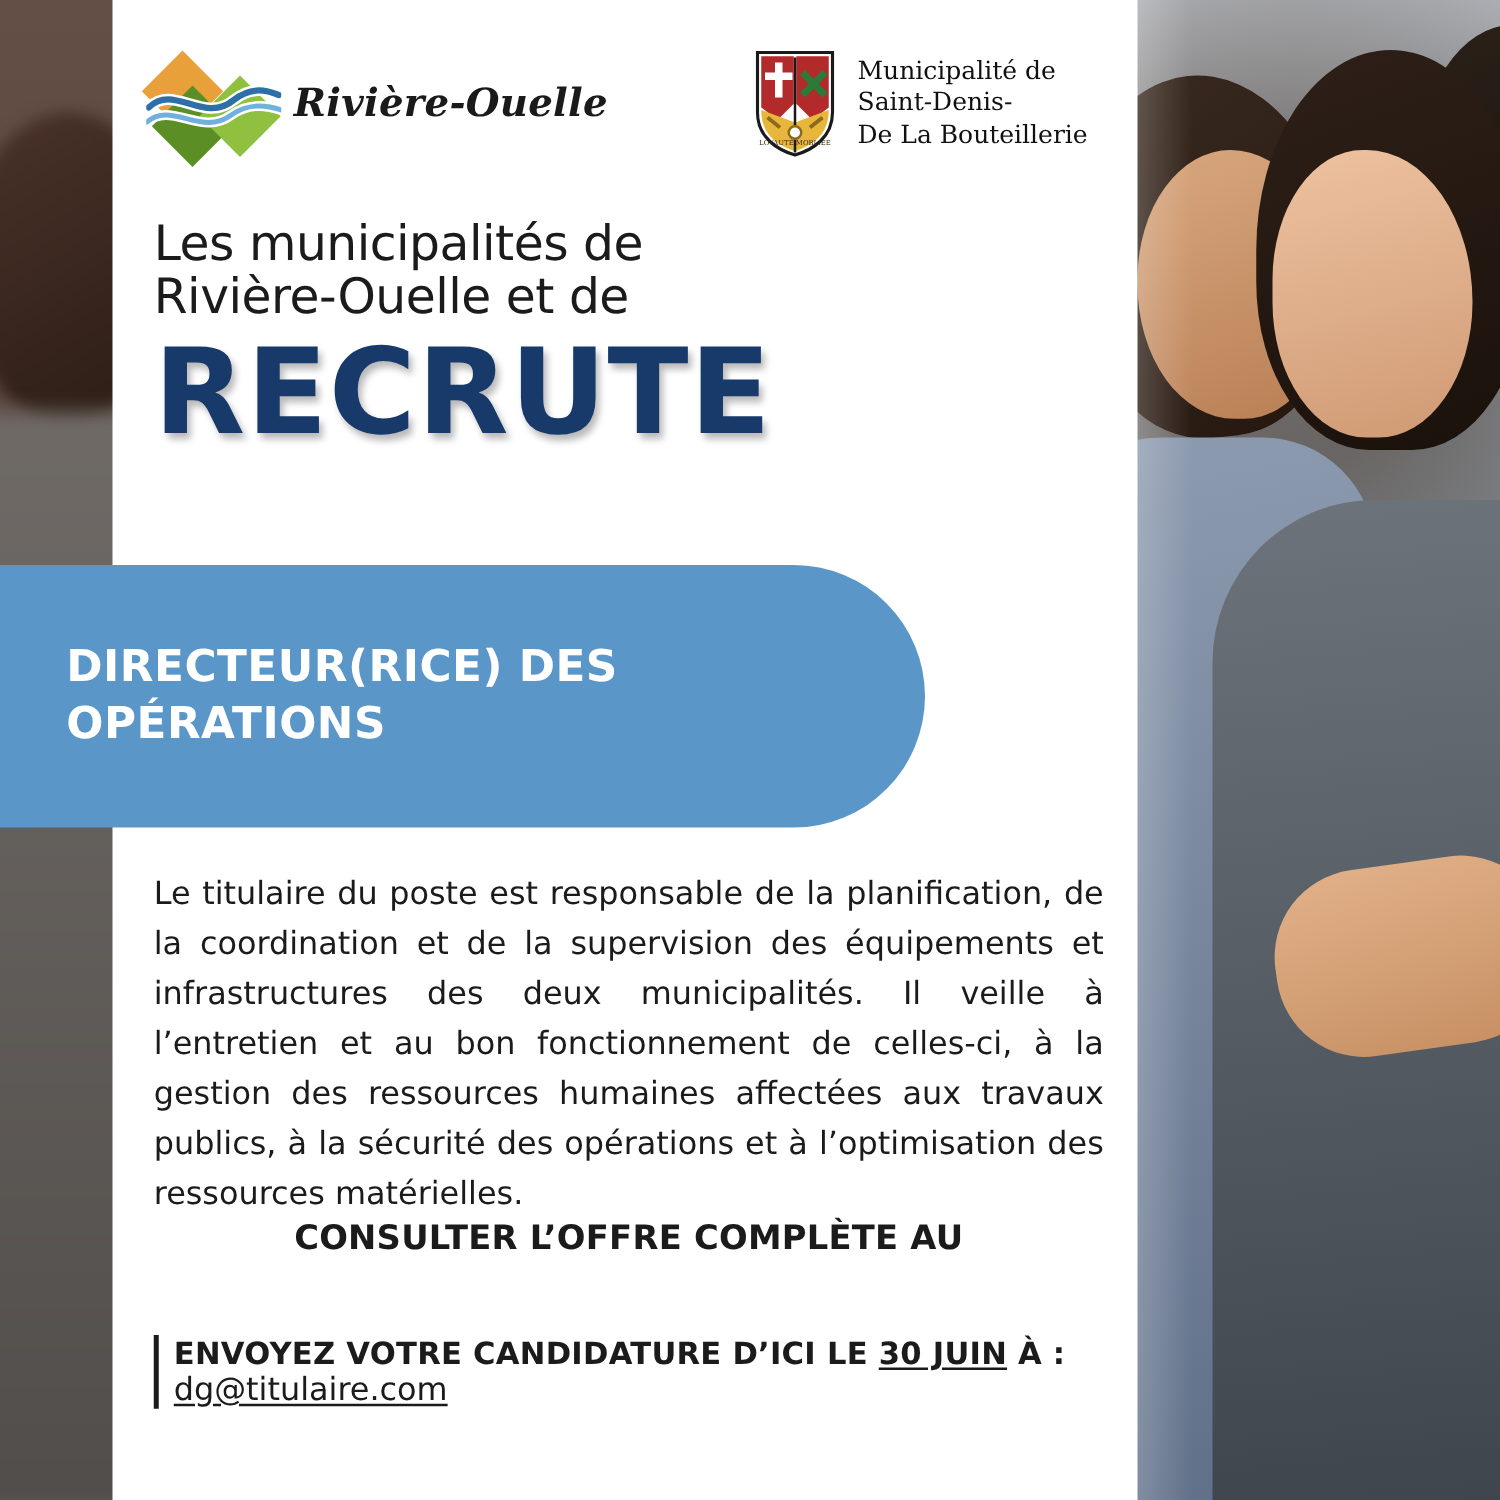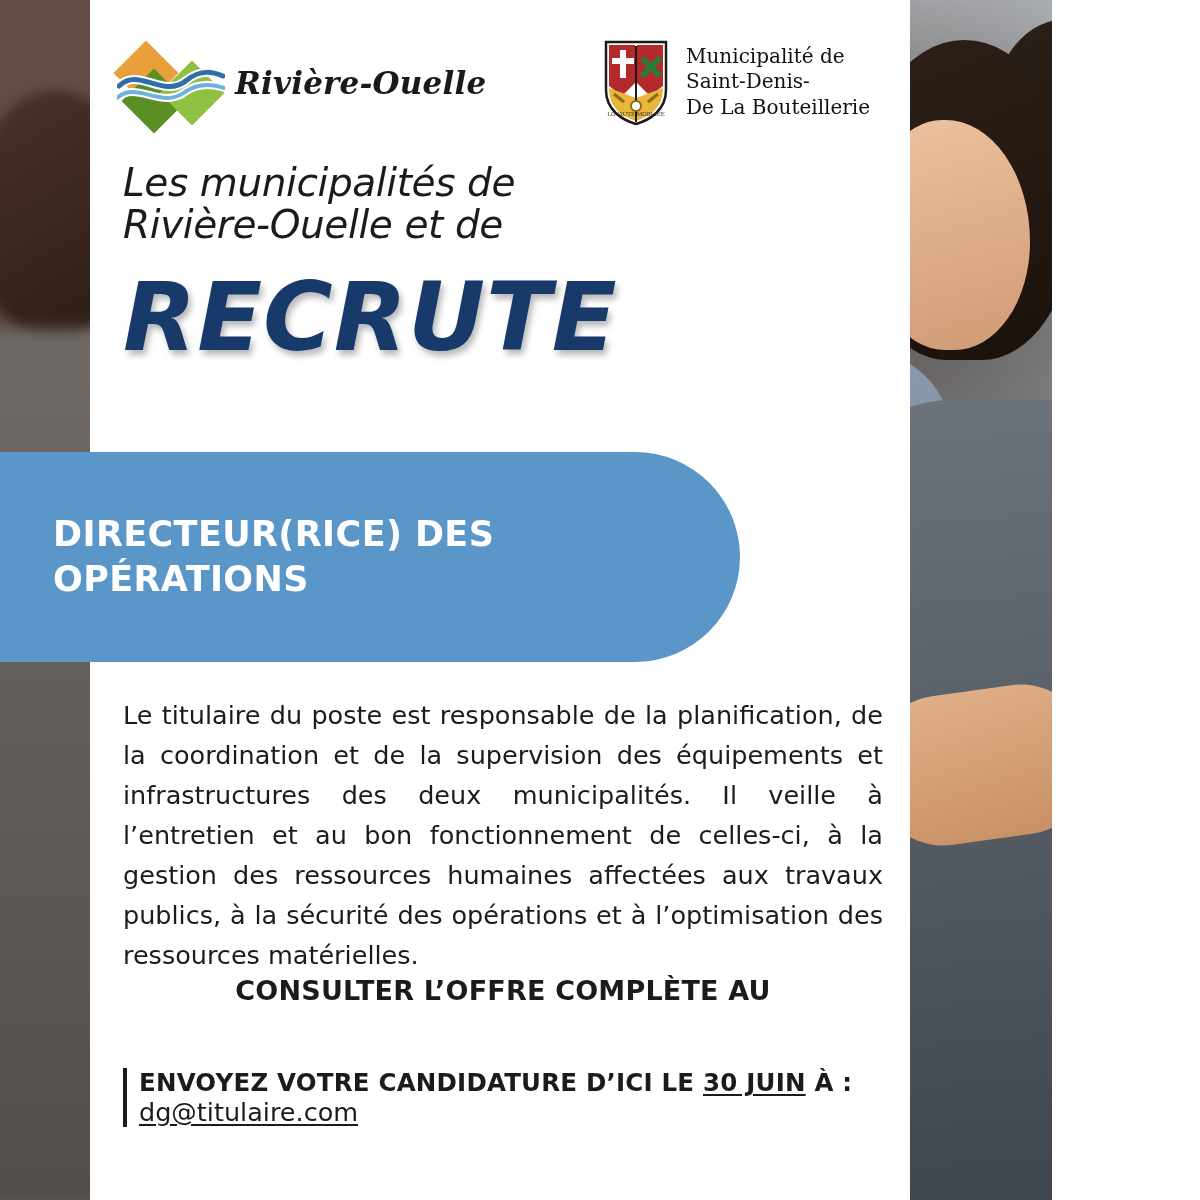--- a/index.html
+++ b/index.html
@@ -3,21 +3,21 @@
 <meta charset="utf-8">
 <style>
   * { box-sizing: border-box; margin: 0; padding: 0; }
   html, body {
     width: 1200px; height: 1200px;
     font-family: "DejaVu Sans", "Liberation Sans", sans-serif;
     overflow: hidden;
   }
   .poster {
     position: relative;
-    width: 1052px; height: 1200px;
+    width: 1200px; height: 1200px;
     background: #f9a8d4;
     overflow: hidden;
   }
 
   
   .photo {
     position: absolute;
     top: 0; right: 0;
     width: 300px; height: 1200px;
     background:
@@ -135,29 +135,29 @@
     display: flex; align-items: center; gap: 14px;
   }
   .sd-crest { width: 72px; height: 92px; }
   .sd-name {
     font-family: "DejaVu Serif", "Liberation Serif", serif;
     font-weight: 400; font-size: 20px; line-height: 1.28; color: #111;
   }
 
   
   .headline {
-    position: absolute; left: 33px; top: 162px; width: 760px; font-style: italic;
+    position: absolute; left: 33px; top: 175px; width: 760px;
   }
   .headline .l {
     font-size: 39px; font-weight: 400; color: #1b1b1b;
     line-height: 1.07; letter-spacing: -0.4px;
     white-space: nowrap;
   }
   .recrute {
-    margin-top: 24px;
+    margin-top: 8px;
     font-size: 95px; font-weight: 800; color: #173a6b;
     letter-spacing: 1px; line-height: 1.02;
     text-shadow: 3px 5px 6px rgba(0,0,0,0.28);
   }
 
   
   .titlebar-wrap {
     position: absolute; left: -90px; top: 452px; width: 1000px; height: 210px;
   }
   .titlebar-left {

